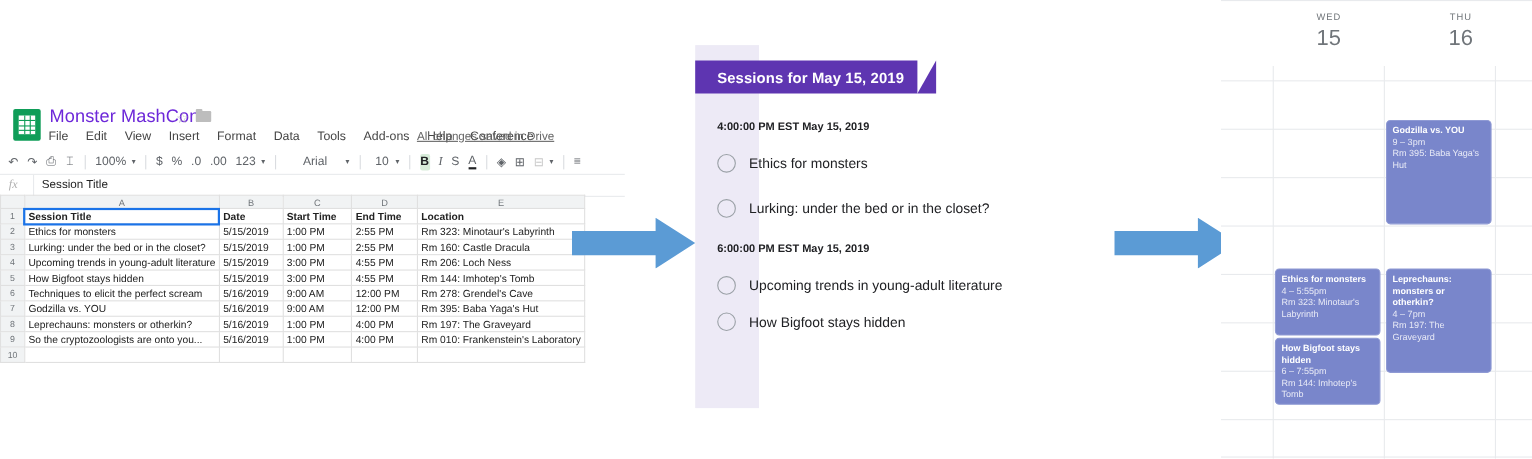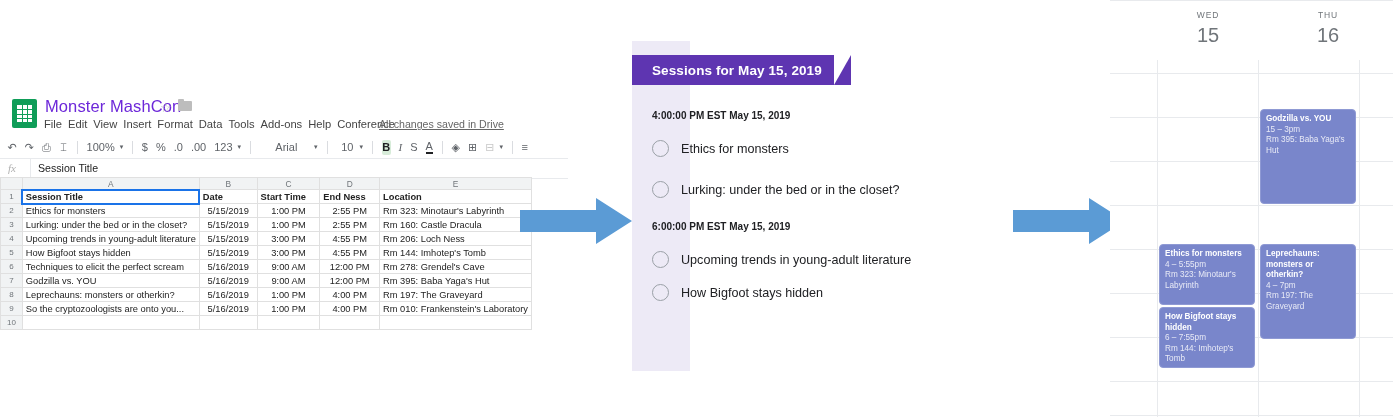--- a/index.html
+++ b/index.html
@@ -23,21 +23,21 @@
   .gs-logo .sheet i.v2{left:10px;top:0;width:1.4px;height:17px;}
 
   .gs-title{position:absolute;left:45px;top:2px;font-size:16.5px;color:#6d28d9;
             letter-spacing:.1px;}
   .gs-star{position:absolute;left:160px;top:5px;font-size:13px;color:#bdbdbd;}
   .gs-folder{position:absolute;left:178px;top:6px;width:14px;height:10px;
              background:#bdbdbd;border-radius:1px;}
   .gs-folder:before{content:"";position:absolute;left:0;top:-2.5px;width:6px;height:3px;
              background:#bdbdbd;border-radius:1px 1px 0 0;}
 
-  .gs-menu{position:absolute;left:44px;top:23px;display:flex;gap:6px;}
+  .gs-menu{position:absolute;left:44px;top:23px;display:flex;gap:16px;}
   .gs-menu span{font-size:11.2px;color:#444;white-space:nowrap;}
   .gs-saved{position:absolute;left:379px;top:23px;font-size:10.6px;color:#666;
             text-decoration:underline;white-space:nowrap;}
 
   .gs-toolbar{position:absolute;left:0;top:41px;width:532px;height:22px;
               display:flex;align-items:center;}
   .gs-toolbar .tb{font-size:11px;color:#5f6368;margin:0 4px;white-space:nowrap;
                   display:flex;align-items:center;justify-content:center;}
   .gs-sep{width:1px;height:13px;background:#dadce0;margin:0 5px;}
   .tb.ico{width:15px;height:15px;}
@@ -59,21 +59,21 @@
   .grid{position:absolute;left:0;top:82px;width:532px;}
   .grid table{border-collapse:collapse;font-size:9.3px;color:#222;table-layout:fixed;}
   .grid col.cn{width:22px;} .grid col.ca{width:175px;} .grid col.cb{width:58px;}
   .grid col.cc{width:63px;} .grid col.cd{width:60px;} .grid col.ce{width:149px;}
   .grid th,.grid td{border:1px solid #e0e0e0;height:13px;padding:0 3px;
                     overflow:hidden;white-space:nowrap;}
   .grid thead th{background:#f1f3f4;color:#70757a;font-weight:normal;
                  text-align:center;font-size:8.4px;height:11px;}
   .grid td.rn{background:#f1f3f4;color:#70757a;text-align:center;font-size:8px;}
   .grid td.hdr{font-weight:bold;}
-  .grid td.num{text-align:center;}
+  .grid td.num{text-align:left;}
   .grid tr.r1 td.sel{outline:2px solid #1a73e8;outline-offset:-1px;position:relative;}
 
   
   .arrow{position:absolute;}
   .arrow svg{display:block;}
 
   
   #sessions{position:absolute;left:632px;top:41px;width:330px;height:330px;}
   .sx-band{position:absolute;left:0;top:0;width:58px;height:330px;background:#edeaf6;}
   .sx-card{position:absolute;left:58px;top:0;width:272px;height:330px;background:#fff;}
@@ -201,21 +201,21 @@
         <th>D</th>
         <th>E</th>
       </tr>
         </thead>
       <tbody id="grid-body">
           <tr class="r1">
             <td class="rn">1</td>
             <td class="hdr sel">Session Title</td>
             <td class="hdr">Date</td>
             <td class="hdr">Start Time</td>
-            <td class="hdr">End Ness</td>
+            <td class="hdr">End Time</td>
             <td class="hdr">Location</td>
           </tr>
           <tr>
             <td class="rn">2</td>
             <td class="">Ethics for monsters</td>
             <td class="num">5/15/2019</td>
             <td class="num">1:00 PM</td>
             <td class="num">2:55 PM</td>
             <td class="">Rm 323: Minotaur's Labyrinth</td>
           </tr>
@@ -353,21 +353,21 @@
     <div class="hline" style="top:233px"></div>
     <div class="hline" style="top:277px"></div>
     <div class="hline" style="top:321px"></div>
     <div class="hline" style="top:355px"></div>
     <div class="vline" style="left:47px"></div>
     <div class="vline" style="left:148px"></div>
     <div class="vline" style="left:249px"></div>
 
     <div class="ev" style="left:150px;top:49px;width:96px;height:95px">
       <div class="et">Godzilla vs. YOU</div>
-      <div class="ed">15 – 3pm</div>
+      <div class="ed">9 – 3pm</div>
       <div class="ed">Rm 395: Baba Yaga's Hut</div>
     </div>
 
     <div class="ev" style="left:49px;top:184px;width:96px;height:61px">
       <div class="et">Ethics for monsters</div>
       <div class="ed">4 – 5:55pm</div>
       <div class="ed">Rm 323: Minotaur's Labyrinth</div>
     </div>
 
     <div class="ev" style="left:49px;top:247px;width:96px;height:61px">

